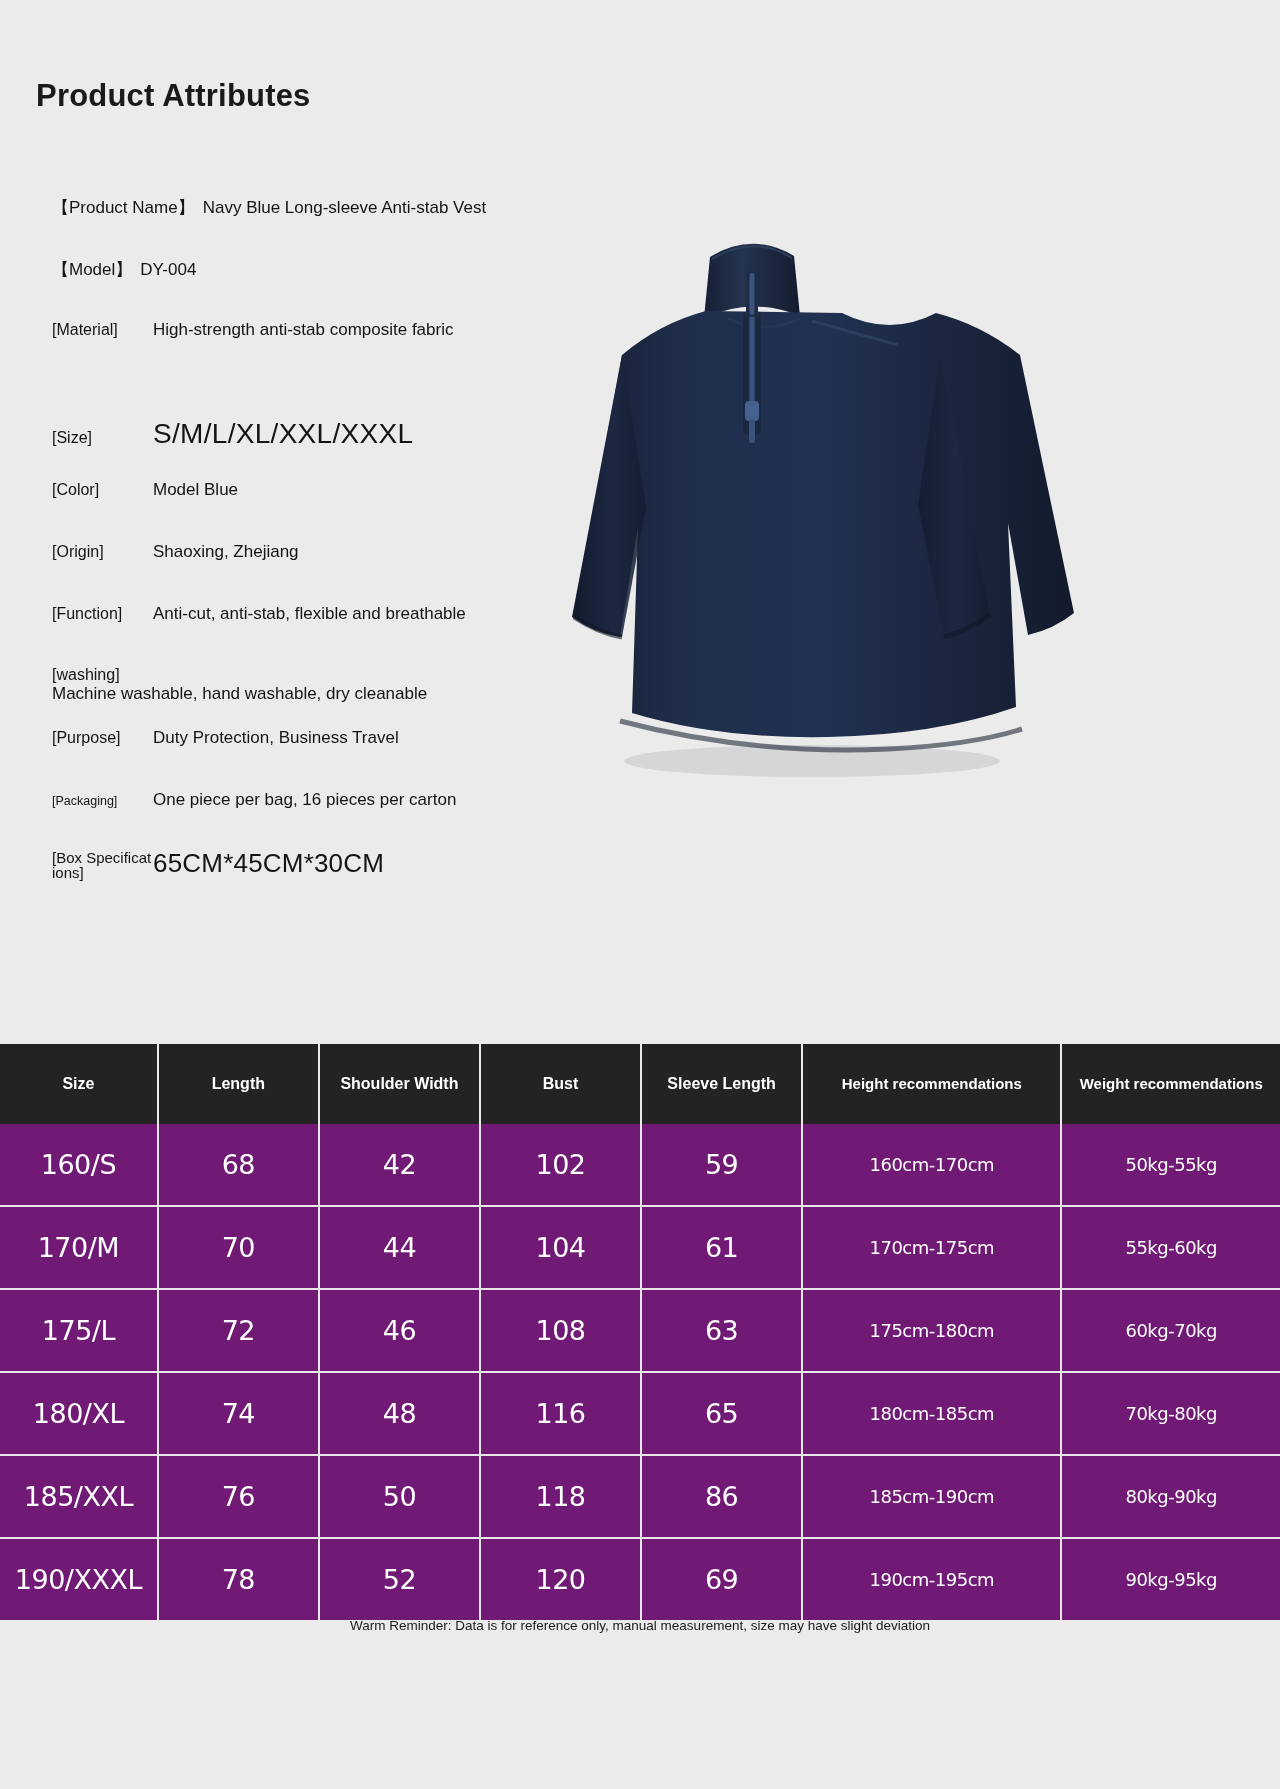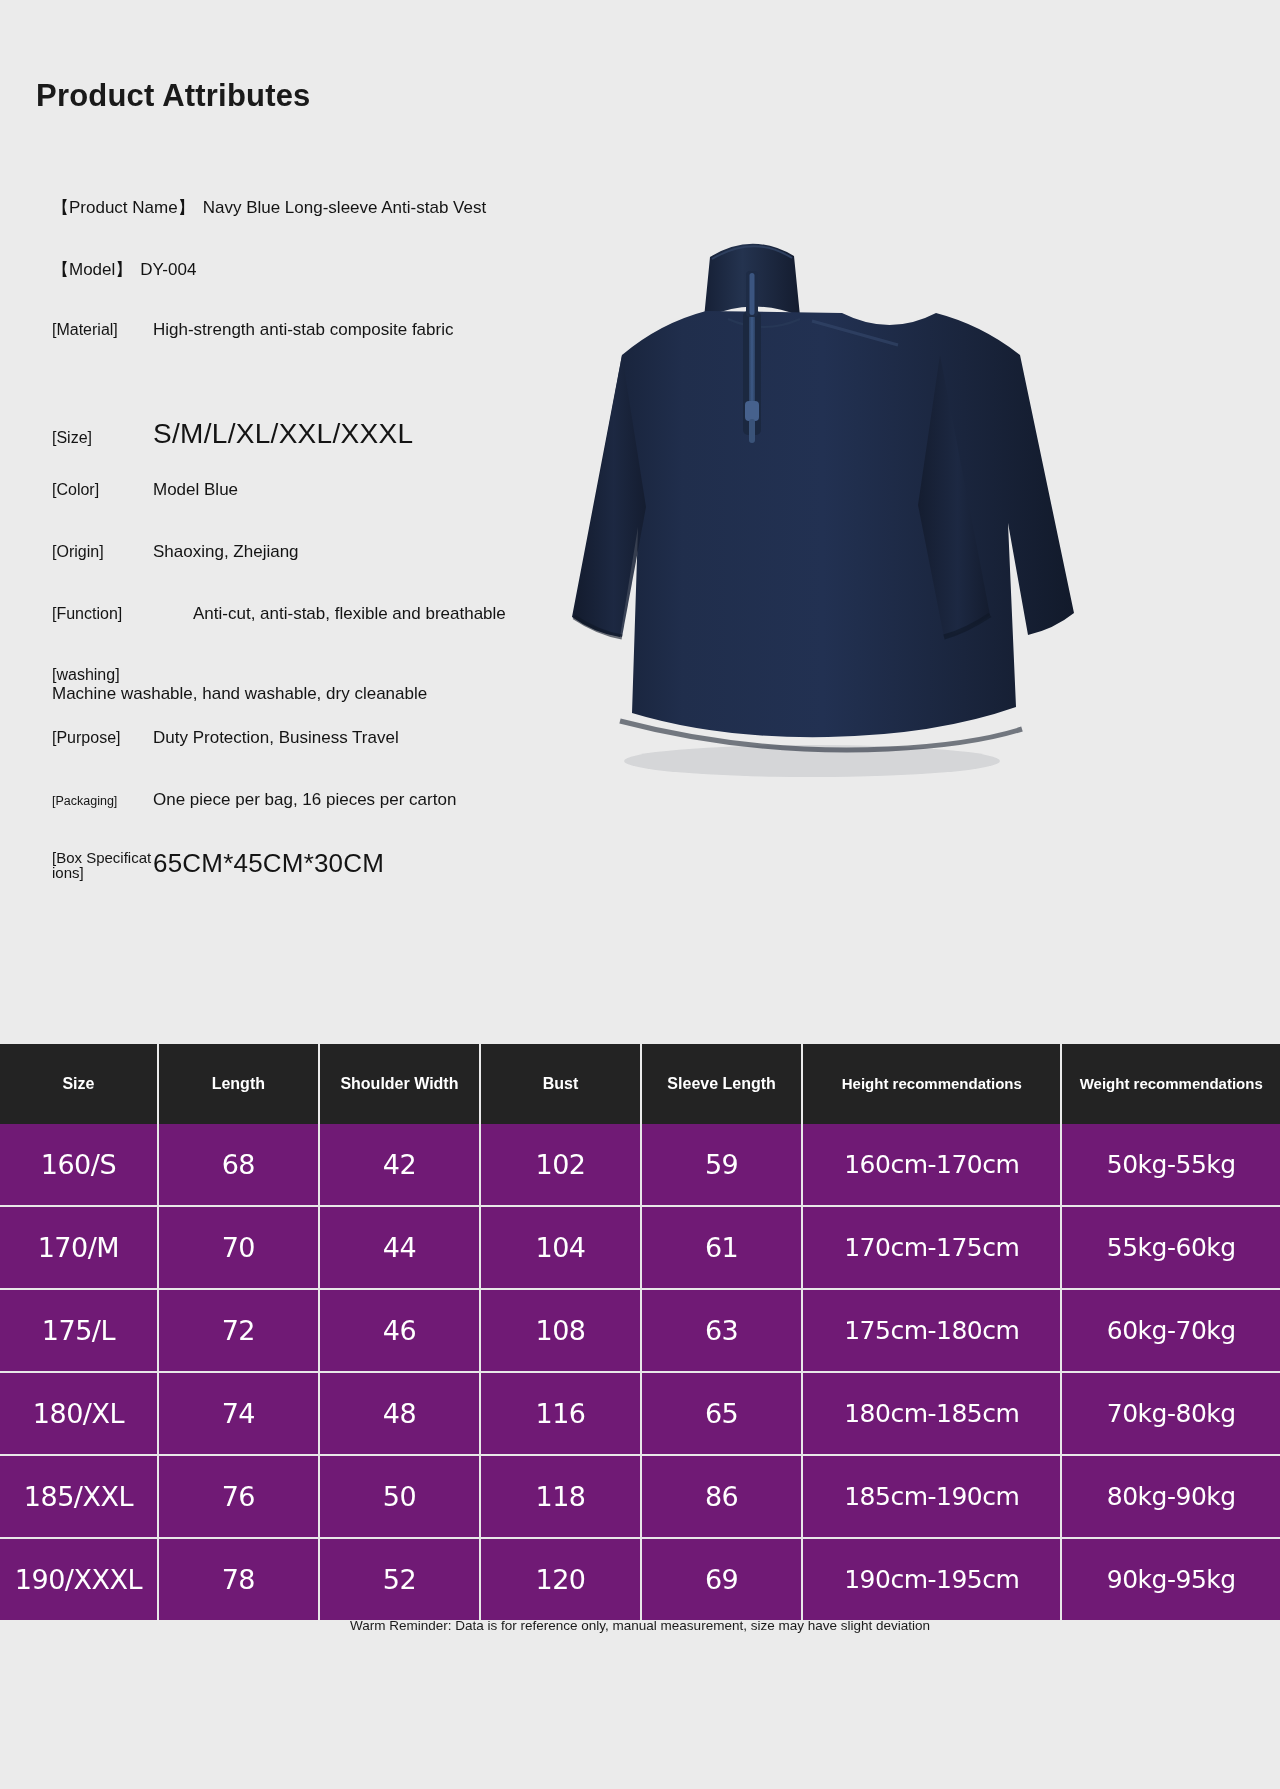--- a/index.html
+++ b/index.html
@@ -67,21 +67,21 @@
   .r-size .attr-value { font-size: 28px; letter-spacing: 0.3px; }
 
   .r-color { height: 62px; }
   .r-color .attr-label { font-size: 16px; width: 101px; }
   .r-color .attr-value { font-size: 17px; }
 
   .r-origin { height: 62px; }
   .r-origin .attr-label { font-size: 16px; width: 101px; }
   .r-origin .attr-value { font-size: 17px; }
 
-  .r-function { height: 62px; gap: 40px; }
+  .r-function { height: 62px; }
   .r-function .attr-label { font-size: 16px; width: 101px; }
   .r-function .attr-value { font-size: 17px; }
 
   .r-washing { height: 62px; flex-direction: column; }
   .r-washing .attr-label { font-size: 16px; width: 101px; }
   .r-washing .attr-value { font-size: 17px; }
 
   .r-purpose { height: 62px; }
   .r-purpose .attr-label { font-size: 16px; width: 101px; }
   .r-purpose .attr-value { font-size: 17px; }
@@ -142,21 +142,21 @@
     height: 79px;
     text-align: center;
     vertical-align: middle;
     border-right: 2px solid #e8e8e8;
     border-bottom: 2px solid #e8e8e8;
     font-family: "DejaVu Sans", sans-serif;
     letter-spacing: -0.5px;
   }
   .size-table td:last-child { border-right: none; }
   .size-table tr:last-child td { border-bottom: none; }
-  .size-table td.c-wide { font-size: 25px; }
+  .size-table td.c-wide { font-size: 18px; }
 
   
   col.c0 { width: 143px; }
   col.c1 { width: 146px; }
   col.c2 { width: 146px; }
   col.c3 { width: 146px; }
   col.c4 { width: 146px; }
   col.c5 { width: 235px; }
   col.c6 { width: 198px; }
 

